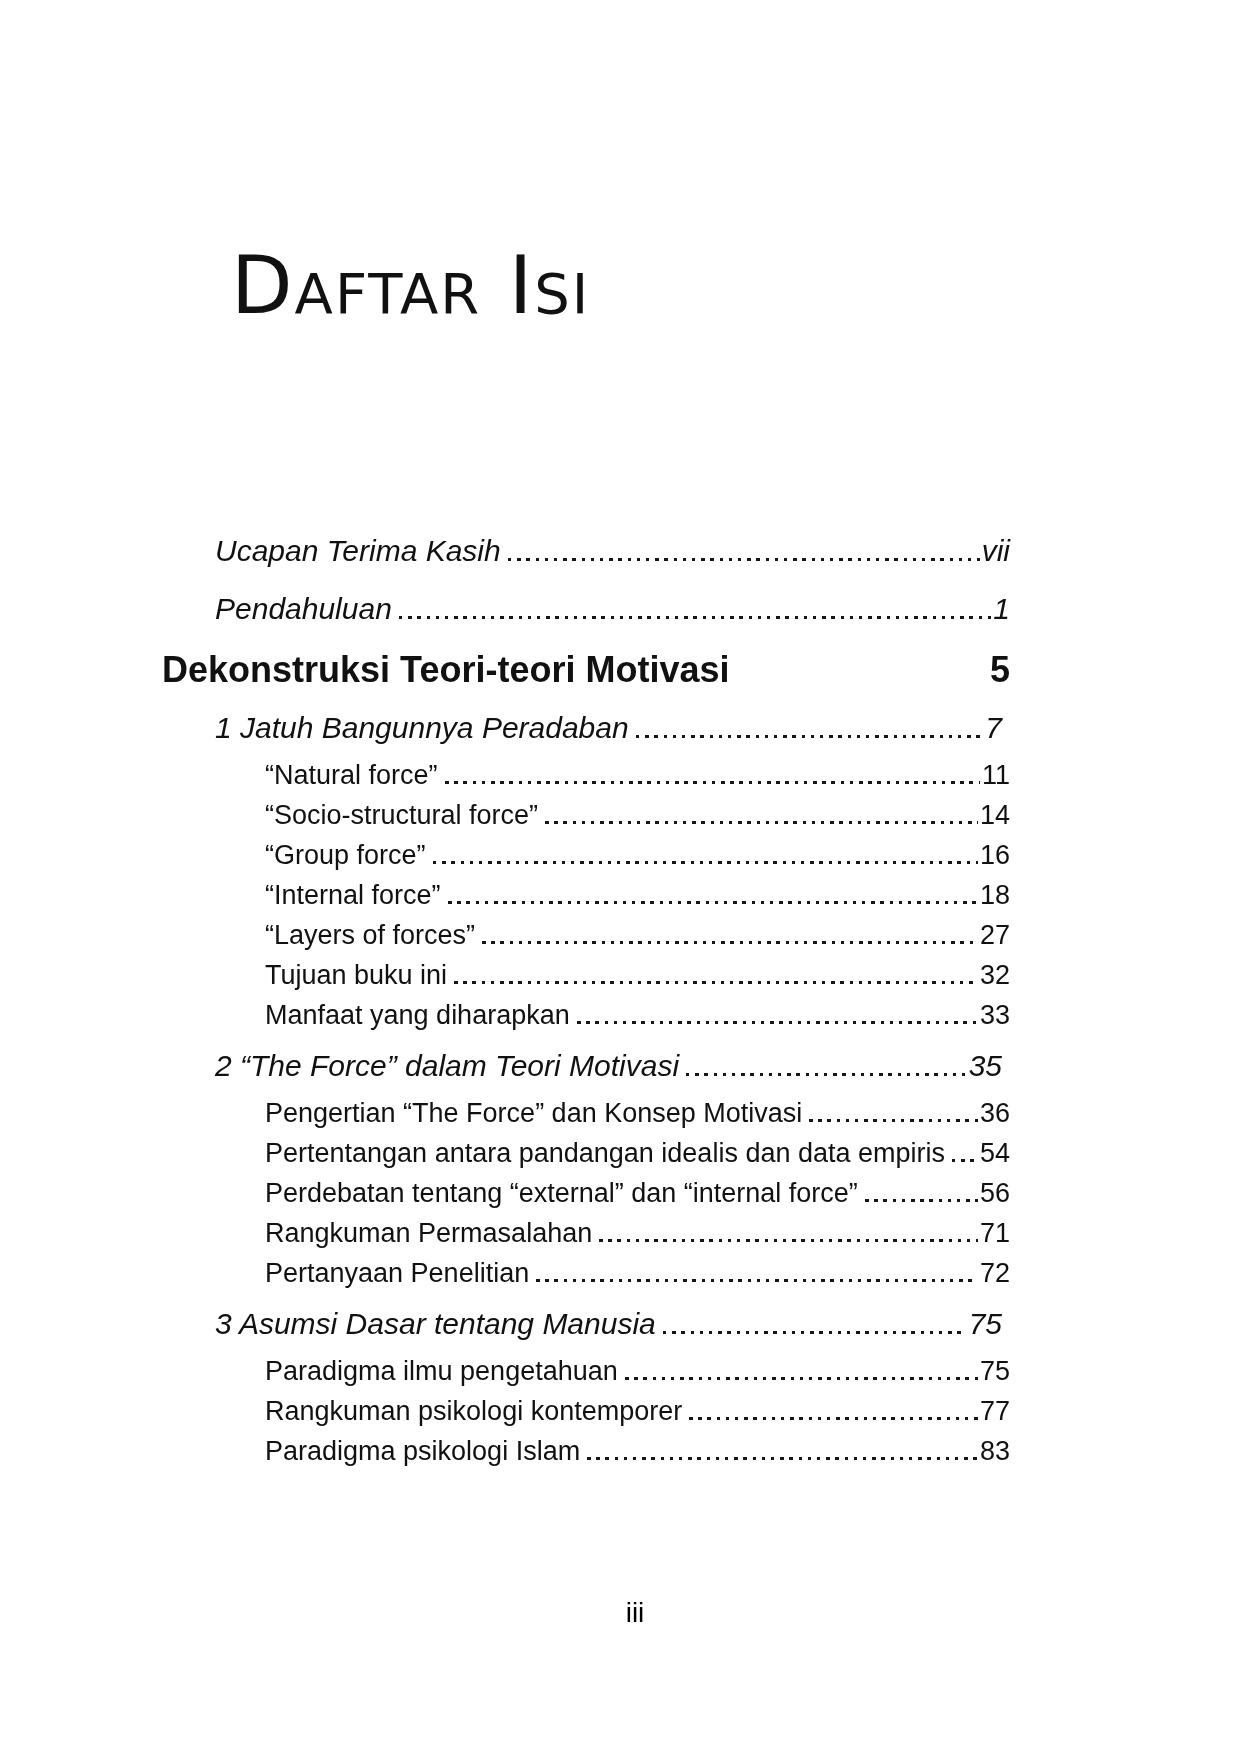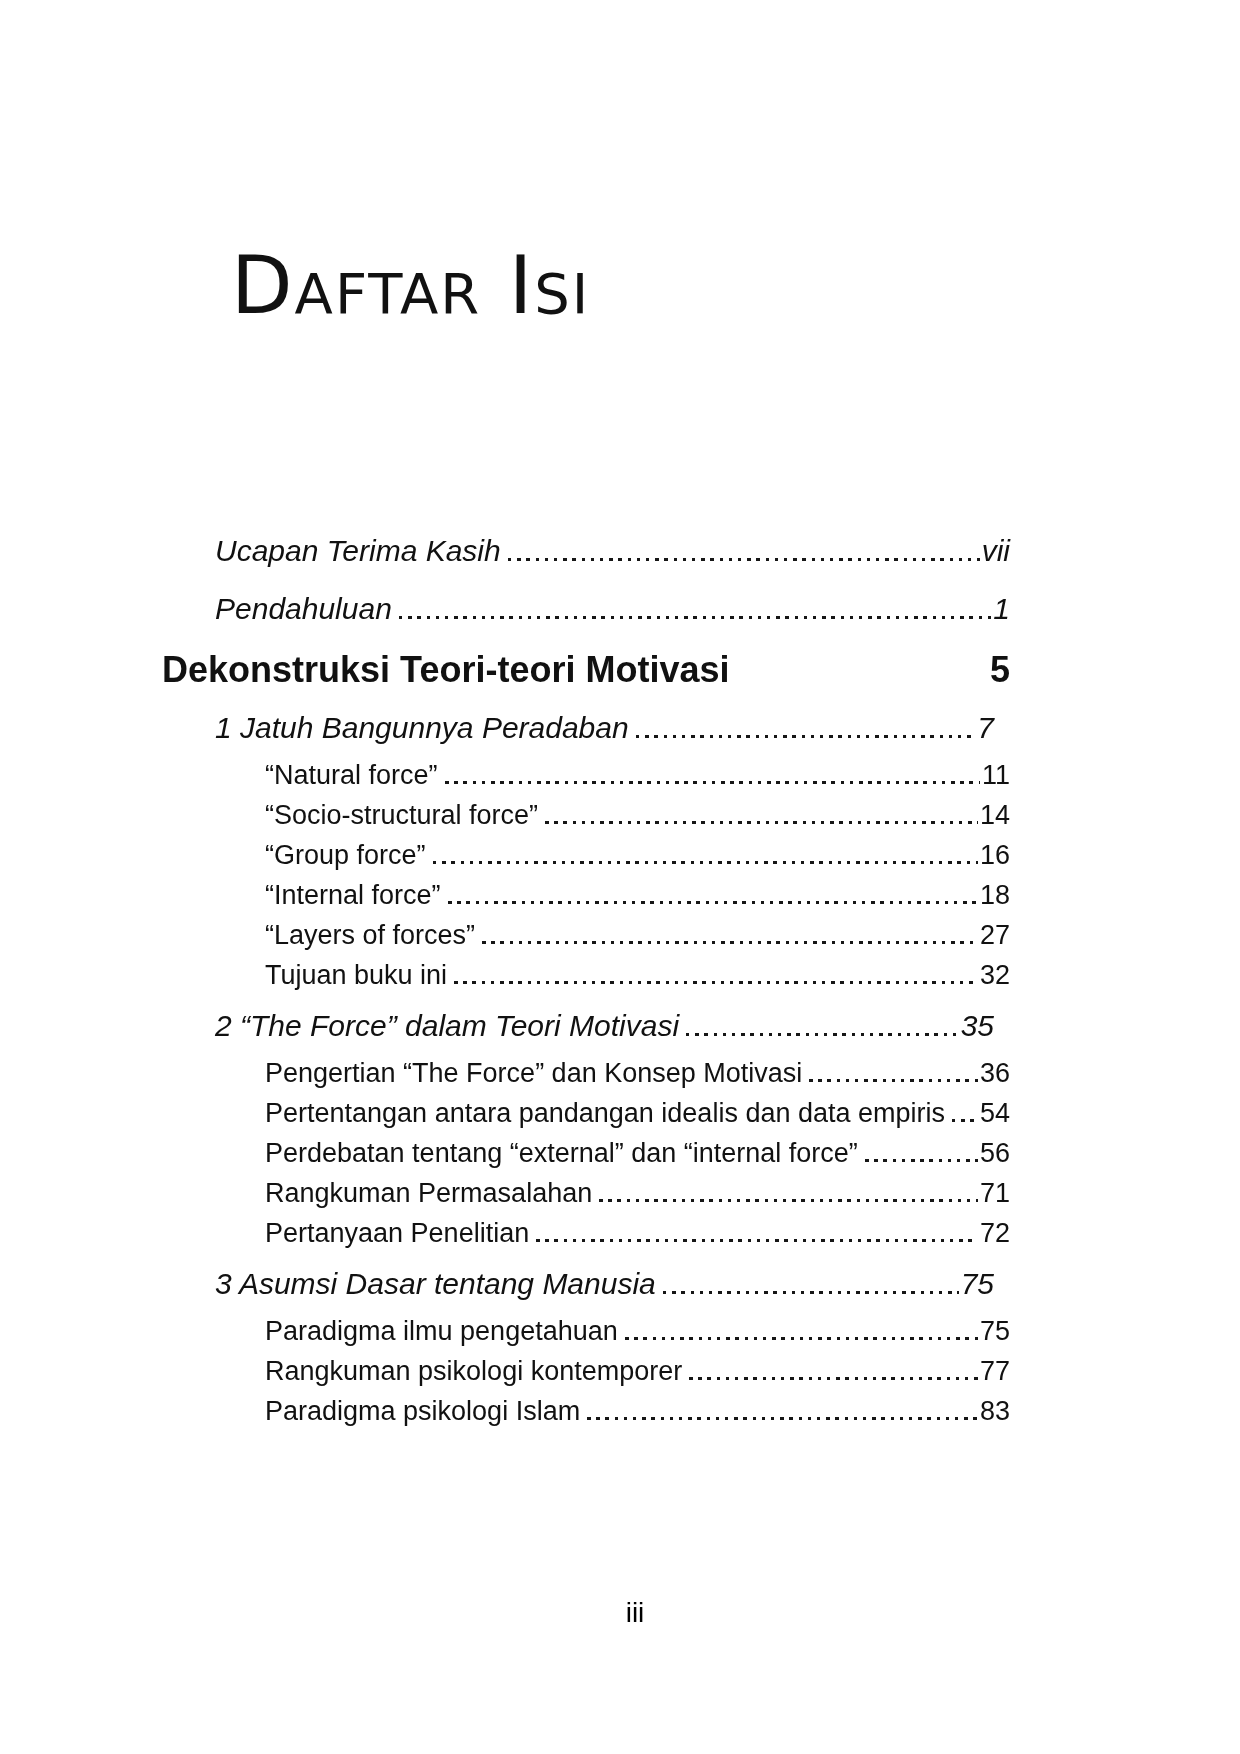--- a/index.html
+++ b/index.html
@@ -64,21 +64,21 @@
     line-height: 46px;
     font-weight: bold;
     margin: 13px 0 14px 2px;
     padding-left: 0;
   }
   .row-part .leader { background: none; }
   .row-chapter {
     font-size: 30px;
     line-height: 42px;
     font-style: italic;
-    margin: 10px 16px 6px 0;
+    margin: 10px 8px 6px 0;
     padding-left: 55px;
     justify-content: center;
   }
   .row-sub {
     font-size: 27px;
     line-height: 40px;
     margin: 0;
     padding-left: 105px;
   }
   .footer {
@@ -141,20 +141,25 @@
       <div class="row row-sub">
         <span class="label">“Layers of forces”</span>
         <span class="leader"></span>
         <span class="pagenum">27</span>
       </div>
       <div class="row row-sub">
         <span class="label">Tujuan buku ini</span>
         <span class="leader"></span>
         <span class="pagenum">32</span>
       </div>
+      <div class="row row-sub">
+        <span class="label">Manfaat yang diharapkan</span>
+        <span class="leader"></span>
+        <span class="pagenum">33</span>
+      </div>
       <div class="row row-chapter">
         <span class="label">2 “The Force” dalam Teori Motivasi</span>
         <span class="leader"></span>
         <span class="pagenum">35</span>
       </div>
       <div class="row row-sub">
         <span class="label">Pengertian “The Force” dan Konsep Motivasi</span>
         <span class="leader"></span>
         <span class="pagenum">36</span>
       </div>

